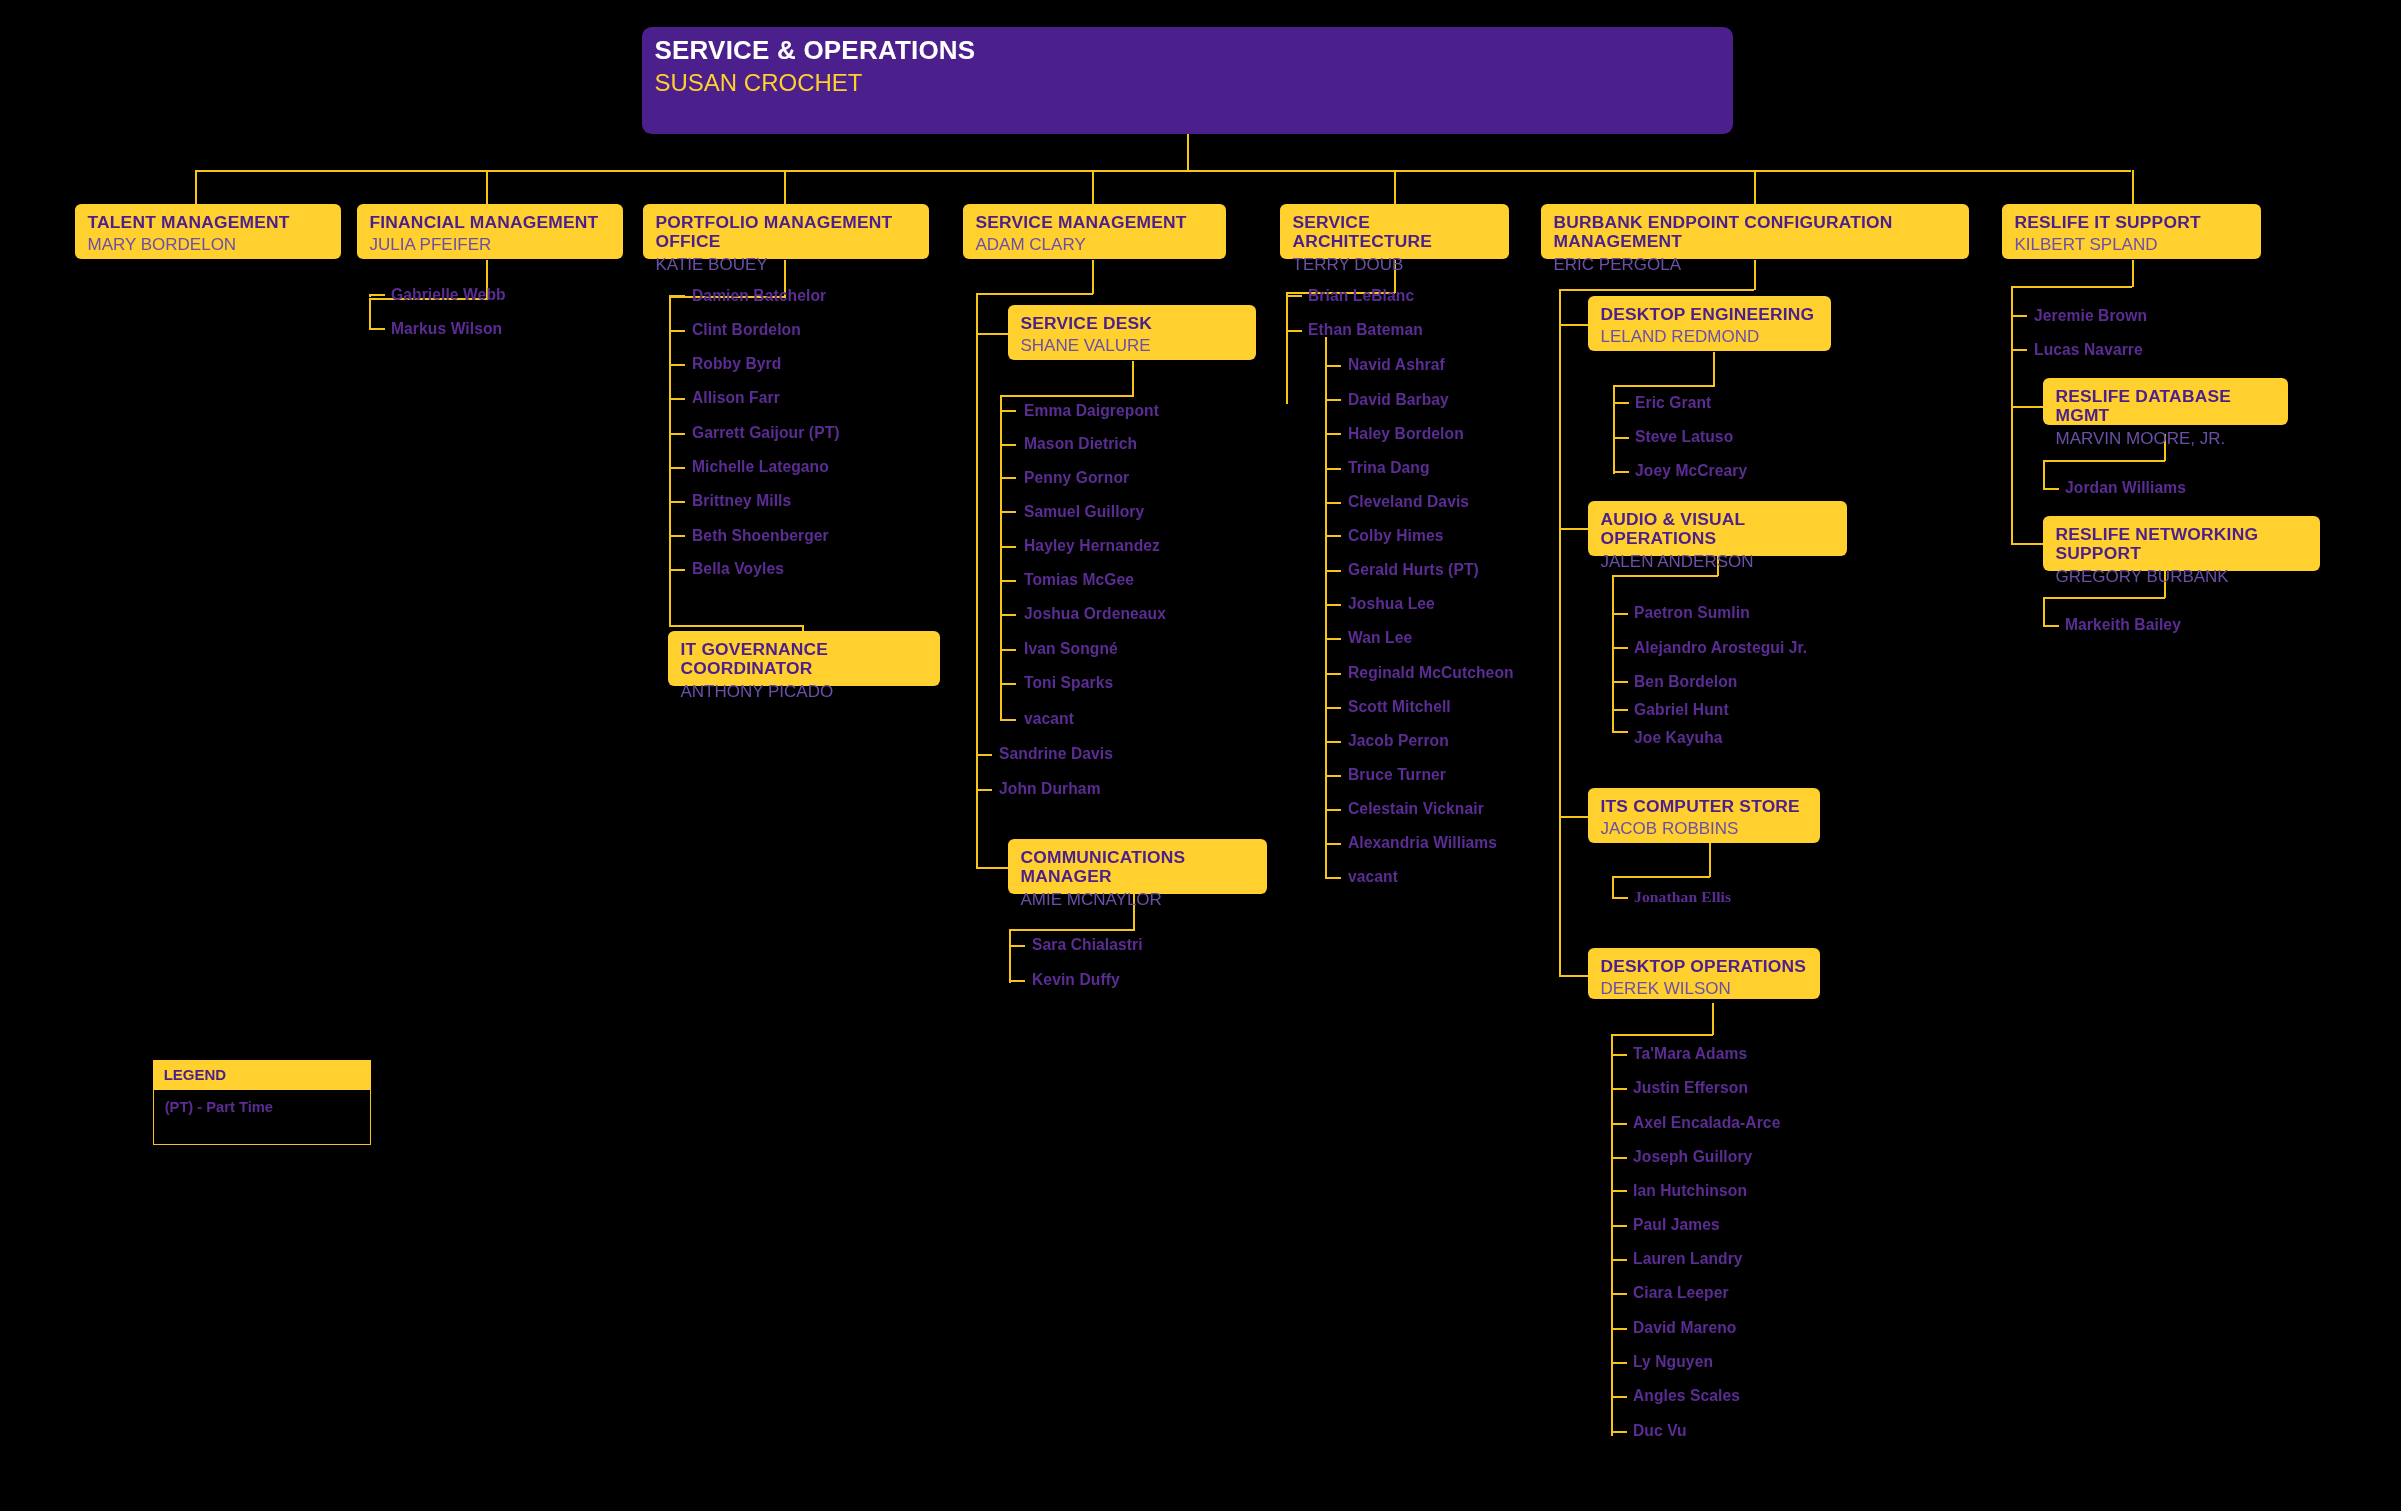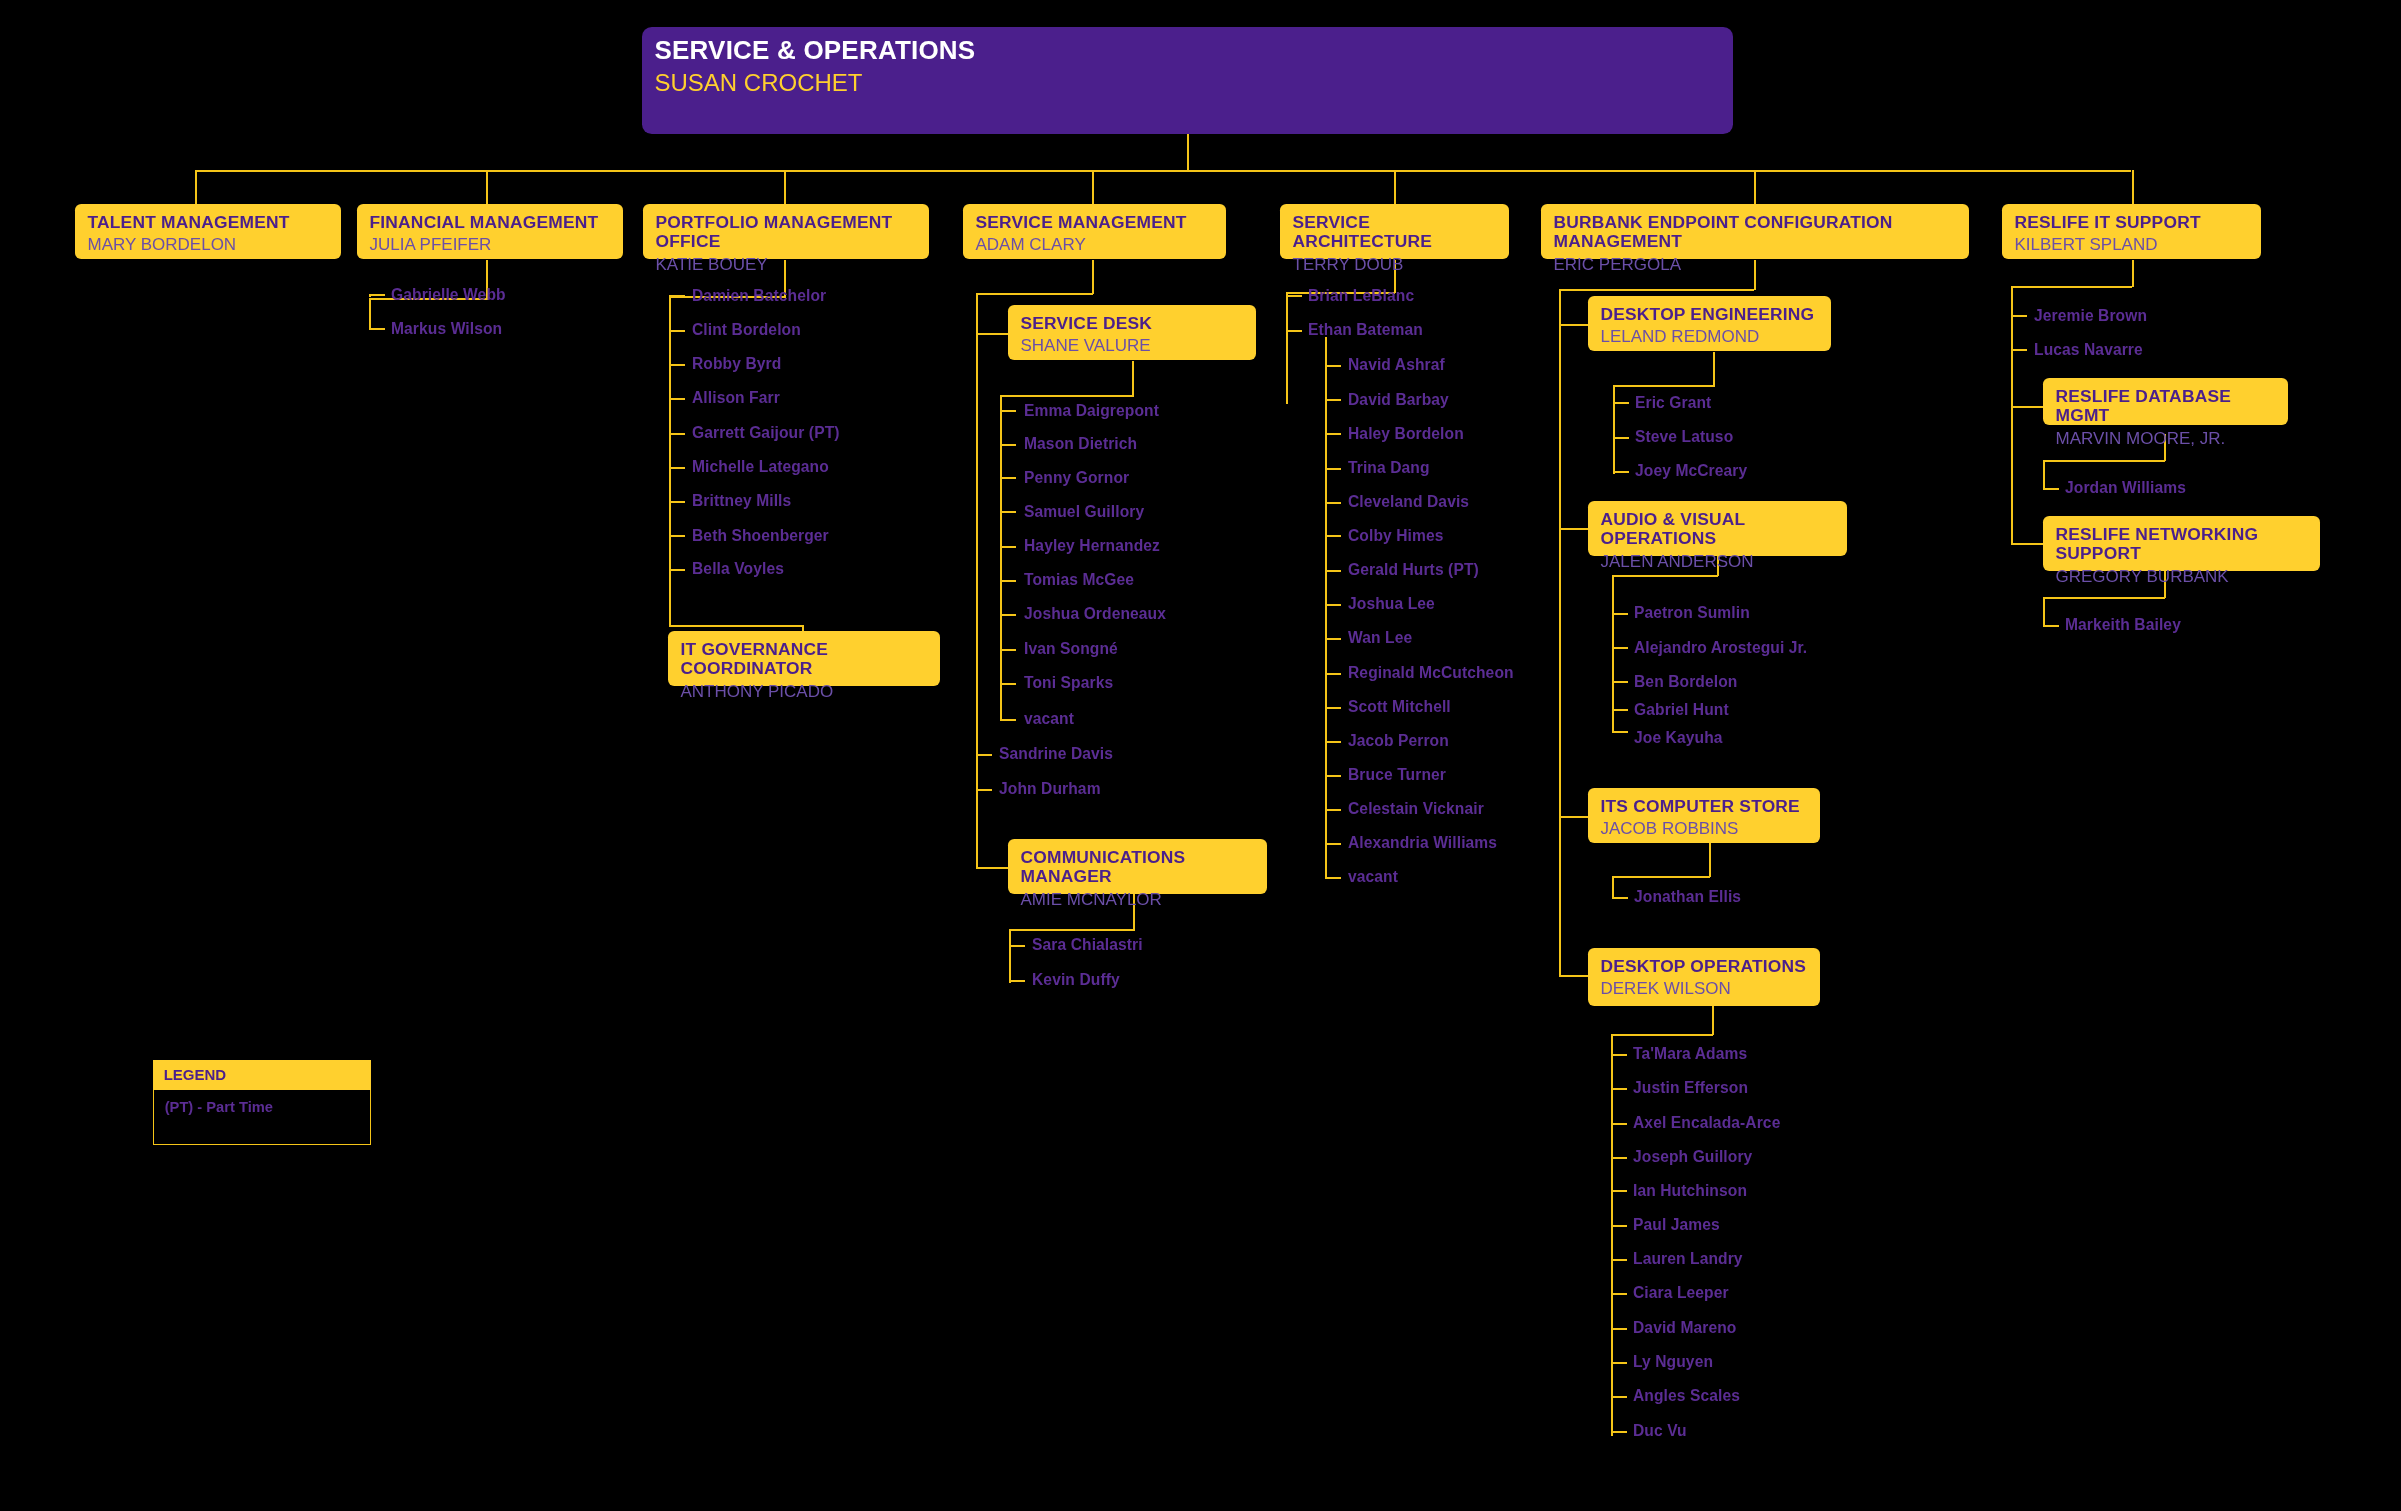--- a/index.html
+++ b/index.html
@@ -334,24 +334,24 @@
 
   <div class="ln h" style="left:1559px; top:816px; width:30px;"></div>
   <div class="box box-unit" style="left:1588px; top:788px; width:232px; height:55px;">
     <span class="title">ITS COMPUTER STORE</span>
     <span class="person">JACOB ROBBINS</span>
   </div>
   <div class="ln v" style="left:1709px; top:843px; height:34px;"></div>
   <div class="ln h" style="left:1612px; top:876px; width:98px;"></div>
   <div class="ln v" style="left:1612px; top:876px; height:21.4px;"></div>
   <div class="ln h" style="left:1612px; top:897px; width:16px;"></div>
-  <div class="leaf" style="left:1634px; top:888px;">Jonathan Ellis</div>
+  <div class="leaf" style="left:1634px; top:888px;font-family:Liberation Serif, serif;">Jonathan Ellis</div>
 
   <div class="ln h" style="left:1559px; top:975px; width:30px;"></div>
-  <div class="box box-unit" style="left:1588px; top:948px; width:232px; height:58px;">
+  <div class="box box-unit" style="left:1588px; top:948px; width:232px; height:51px;">
     <span class="title">DESKTOP OPERATIONS</span>
     <span class="person">DEREK WILSON</span>
   </div>
   <div class="ln v" style="left:1712px; top:1003px; height:32px;"></div>
   <div class="ln h" style="left:1611px; top:1034px; width:102px;"></div>
   <div class="ln v" style="left:1611px; top:1034px; height:402px;"></div>
   <div class="ln h" style="left:1611px; top:1054px; width:16px;"></div>
   <div class="leaf" style="left:1633px; top:1045px;">Ta'Mara Adams</div>
   <div class="ln h" style="left:1611px; top:1088px; width:16px;"></div>
   <div class="leaf" style="left:1633px; top:1079px;">Justin Efferson</div>

